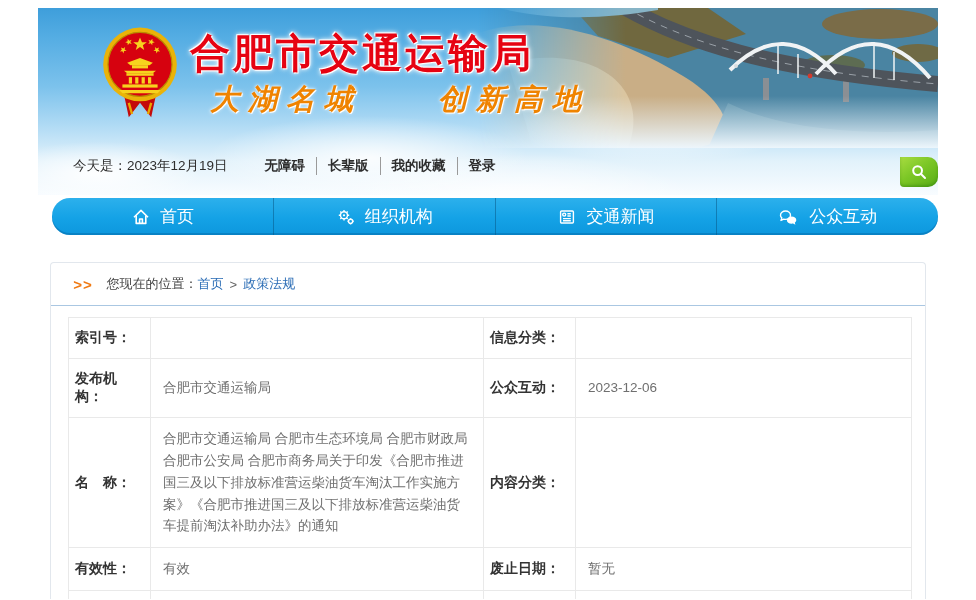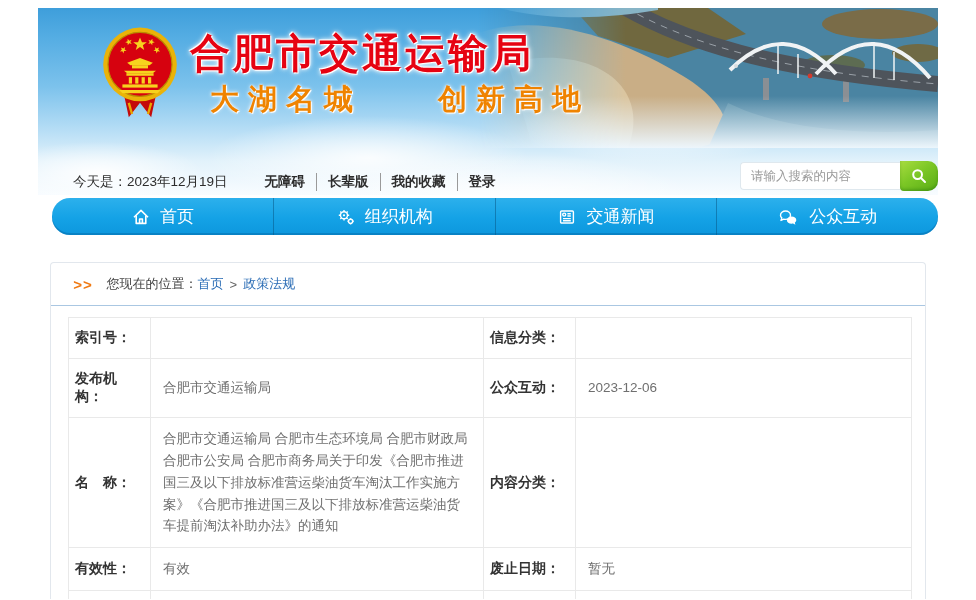--- a/index.html
+++ b/index.html
@@ -15,28 +15,28 @@
       radial-gradient(ellipse 230px 60px at 330px 150px, rgba(255,255,255,.85), rgba(255,255,255,0) 70%),
       radial-gradient(ellipse 200px 50px at 620px 120px, rgba(255,255,255,.8), rgba(255,255,255,0) 70%),
       radial-gradient(ellipse 260px 70px at 480px 195px, rgba(255,255,255,.95), rgba(255,255,255,0) 70%),
       linear-gradient(180deg,#3e9edb 0%, #55ade3 16%, #7cc2ec 42%, #b3dcf5 64%, #e2f2fb 82%, #f8fcff 100%);
   }
   .emblem { position:absolute; left:62px; top:16px; width:80px; height:100px; }
   .banner-title { position:absolute; left:152px; top:18px; font-size:40px; font-weight:bold;
     color:#e60312; letter-spacing:3px; white-space:nowrap;
     text-shadow:0 0 2px #fff,0 0 4px #fff,0 0 6px #fff,1px 1px 0 #fff,-1px -1px 0 #fff; }
   .banner-subtitle { position:absolute; left:172px; top:72px; font-size:29px; font-weight:bold;
-    font-family:"DejaVu Serif","Liberation Serif",serif; 
+    font-family:"DejaVu Serif","Liberation Serif",serif; font-style:italic;
     color:#ef8300; letter-spacing:9px; white-space:nowrap;
     text-shadow:0 0 2px #fff,0 0 4px #fff,1px 1px 0 #fff; }
   .bridge { position:absolute; right:0; top:0; width:460px; height:140px; }
 
   
   .topbar { position:absolute; left:0; right:0; bottom:4px; height:34px;
-    display:flex; align-items:flex-end; padding-left:35px; font-size:13.5px; color:#2d2d2d; }
+    display:flex; align-items:flex-start; padding-left:35px; font-size:13.5px; color:#2d2d2d; }
   .top-links { margin-left:26px; display:flex; align-items:center; }
   .top-links a { color:#2d2d2d; text-decoration:none; padding:0 11px; cursor:pointer;font-weight:bold; }
   .top-links a + a { border-left:1px solid #9a9a9a; }
   .searchbox { margin-left:auto; display:flex; align-items:center; }
   .searchbox input { width:160px; height:28px; border:1px solid #dfe8ee; border-right:none;
     border-radius:4px 0 0 4px; padding:0 10px; font-size:12.5px; color:#555; outline:none; }
   .searchbox input::placeholder { color:#9a9a9a; }
   .search-btn { width:38px; height:30px; border:none; cursor:pointer;
     border-radius:0 10px 10px 4px;
     background:linear-gradient(145deg,#a8dc40 0%, #7cc726 45%, #58ad15 100%);
@@ -145,21 +145,20 @@
 
     <div class="topbar">
       <span>今天是：2023年12月19日</span>
       <span class="top-links">
         <a>无障碍</a>
         <a>长辈版</a>
         <a>我的收藏</a>
         <a>登录</a>
       </span>
       <span class="searchbox">
-        <input type="text" placeholder="请输入搜索的内容" style="">
         <button class="search-btn">
           <svg width="18" height="18" viewBox="0 0 18 18">
             <circle cx="7.6" cy="7.6" r="4.4" fill="none" stroke="#fff" stroke-width="2"></circle>
             <line x1="11" y1="11" x2="15" y2="15" stroke="#fff" stroke-width="2" stroke-linecap="round"></line>
           </svg>
         </button>
       </span>
     </div>
   </div>
 

